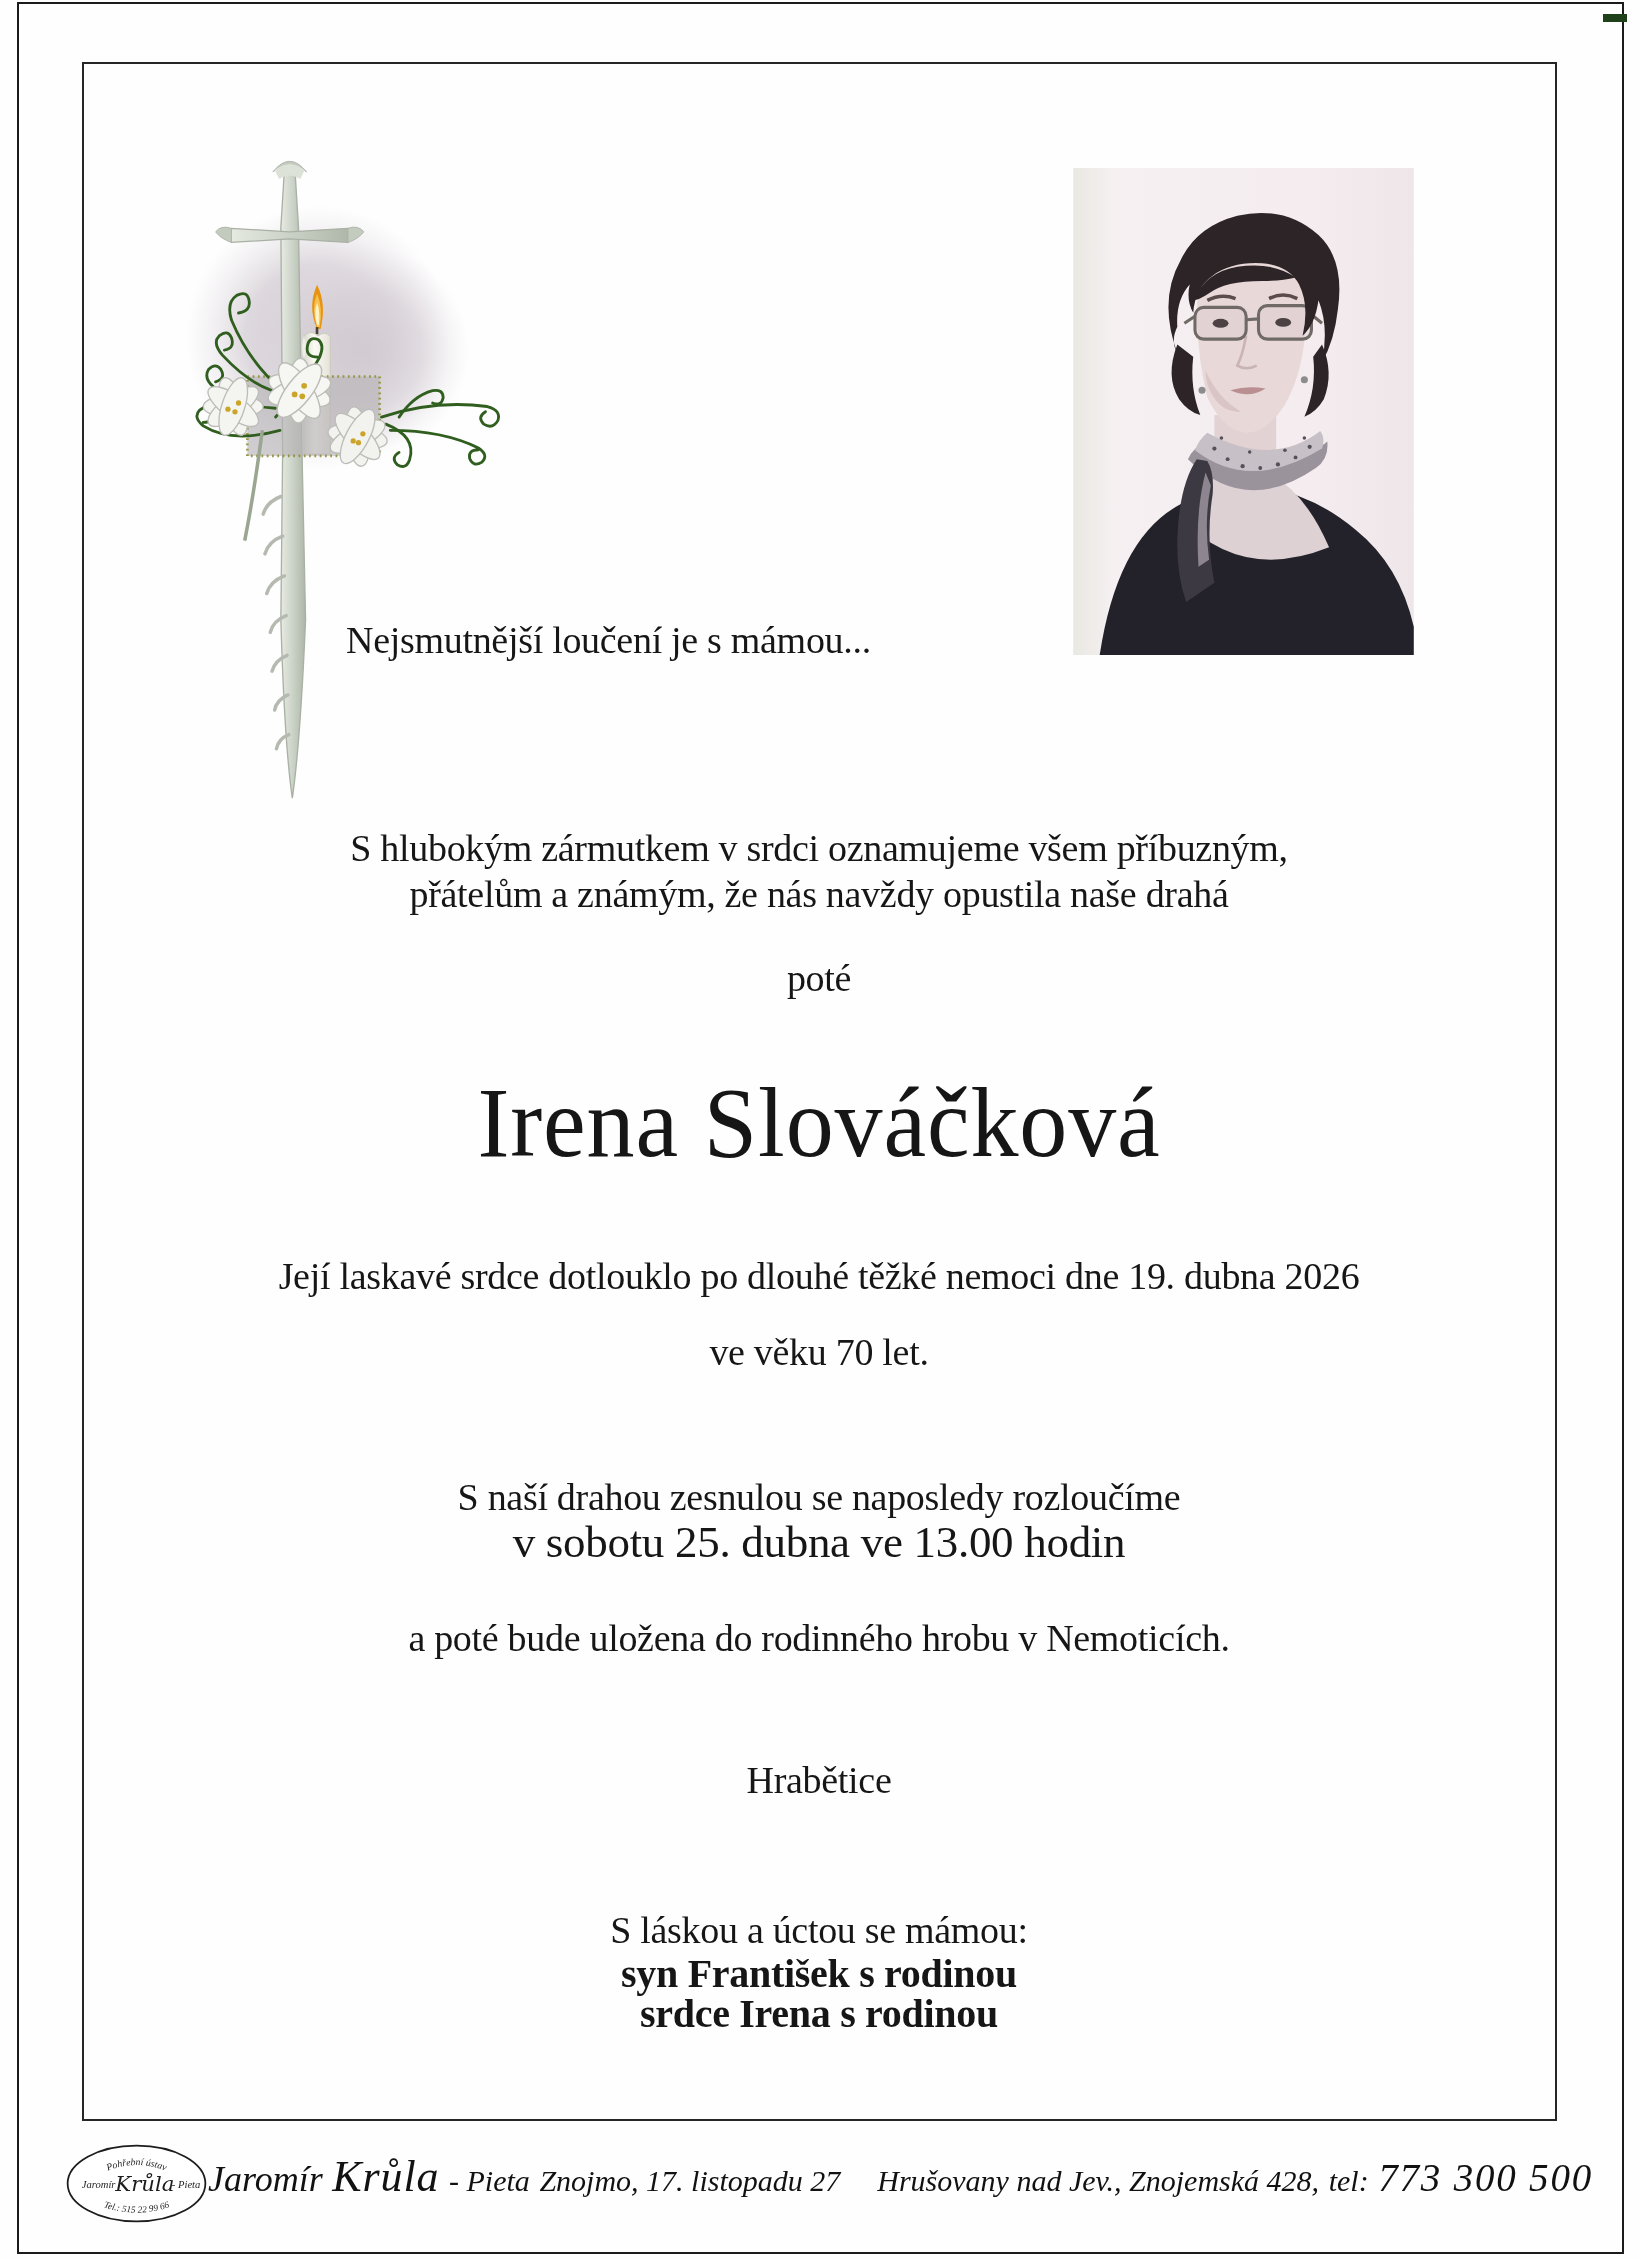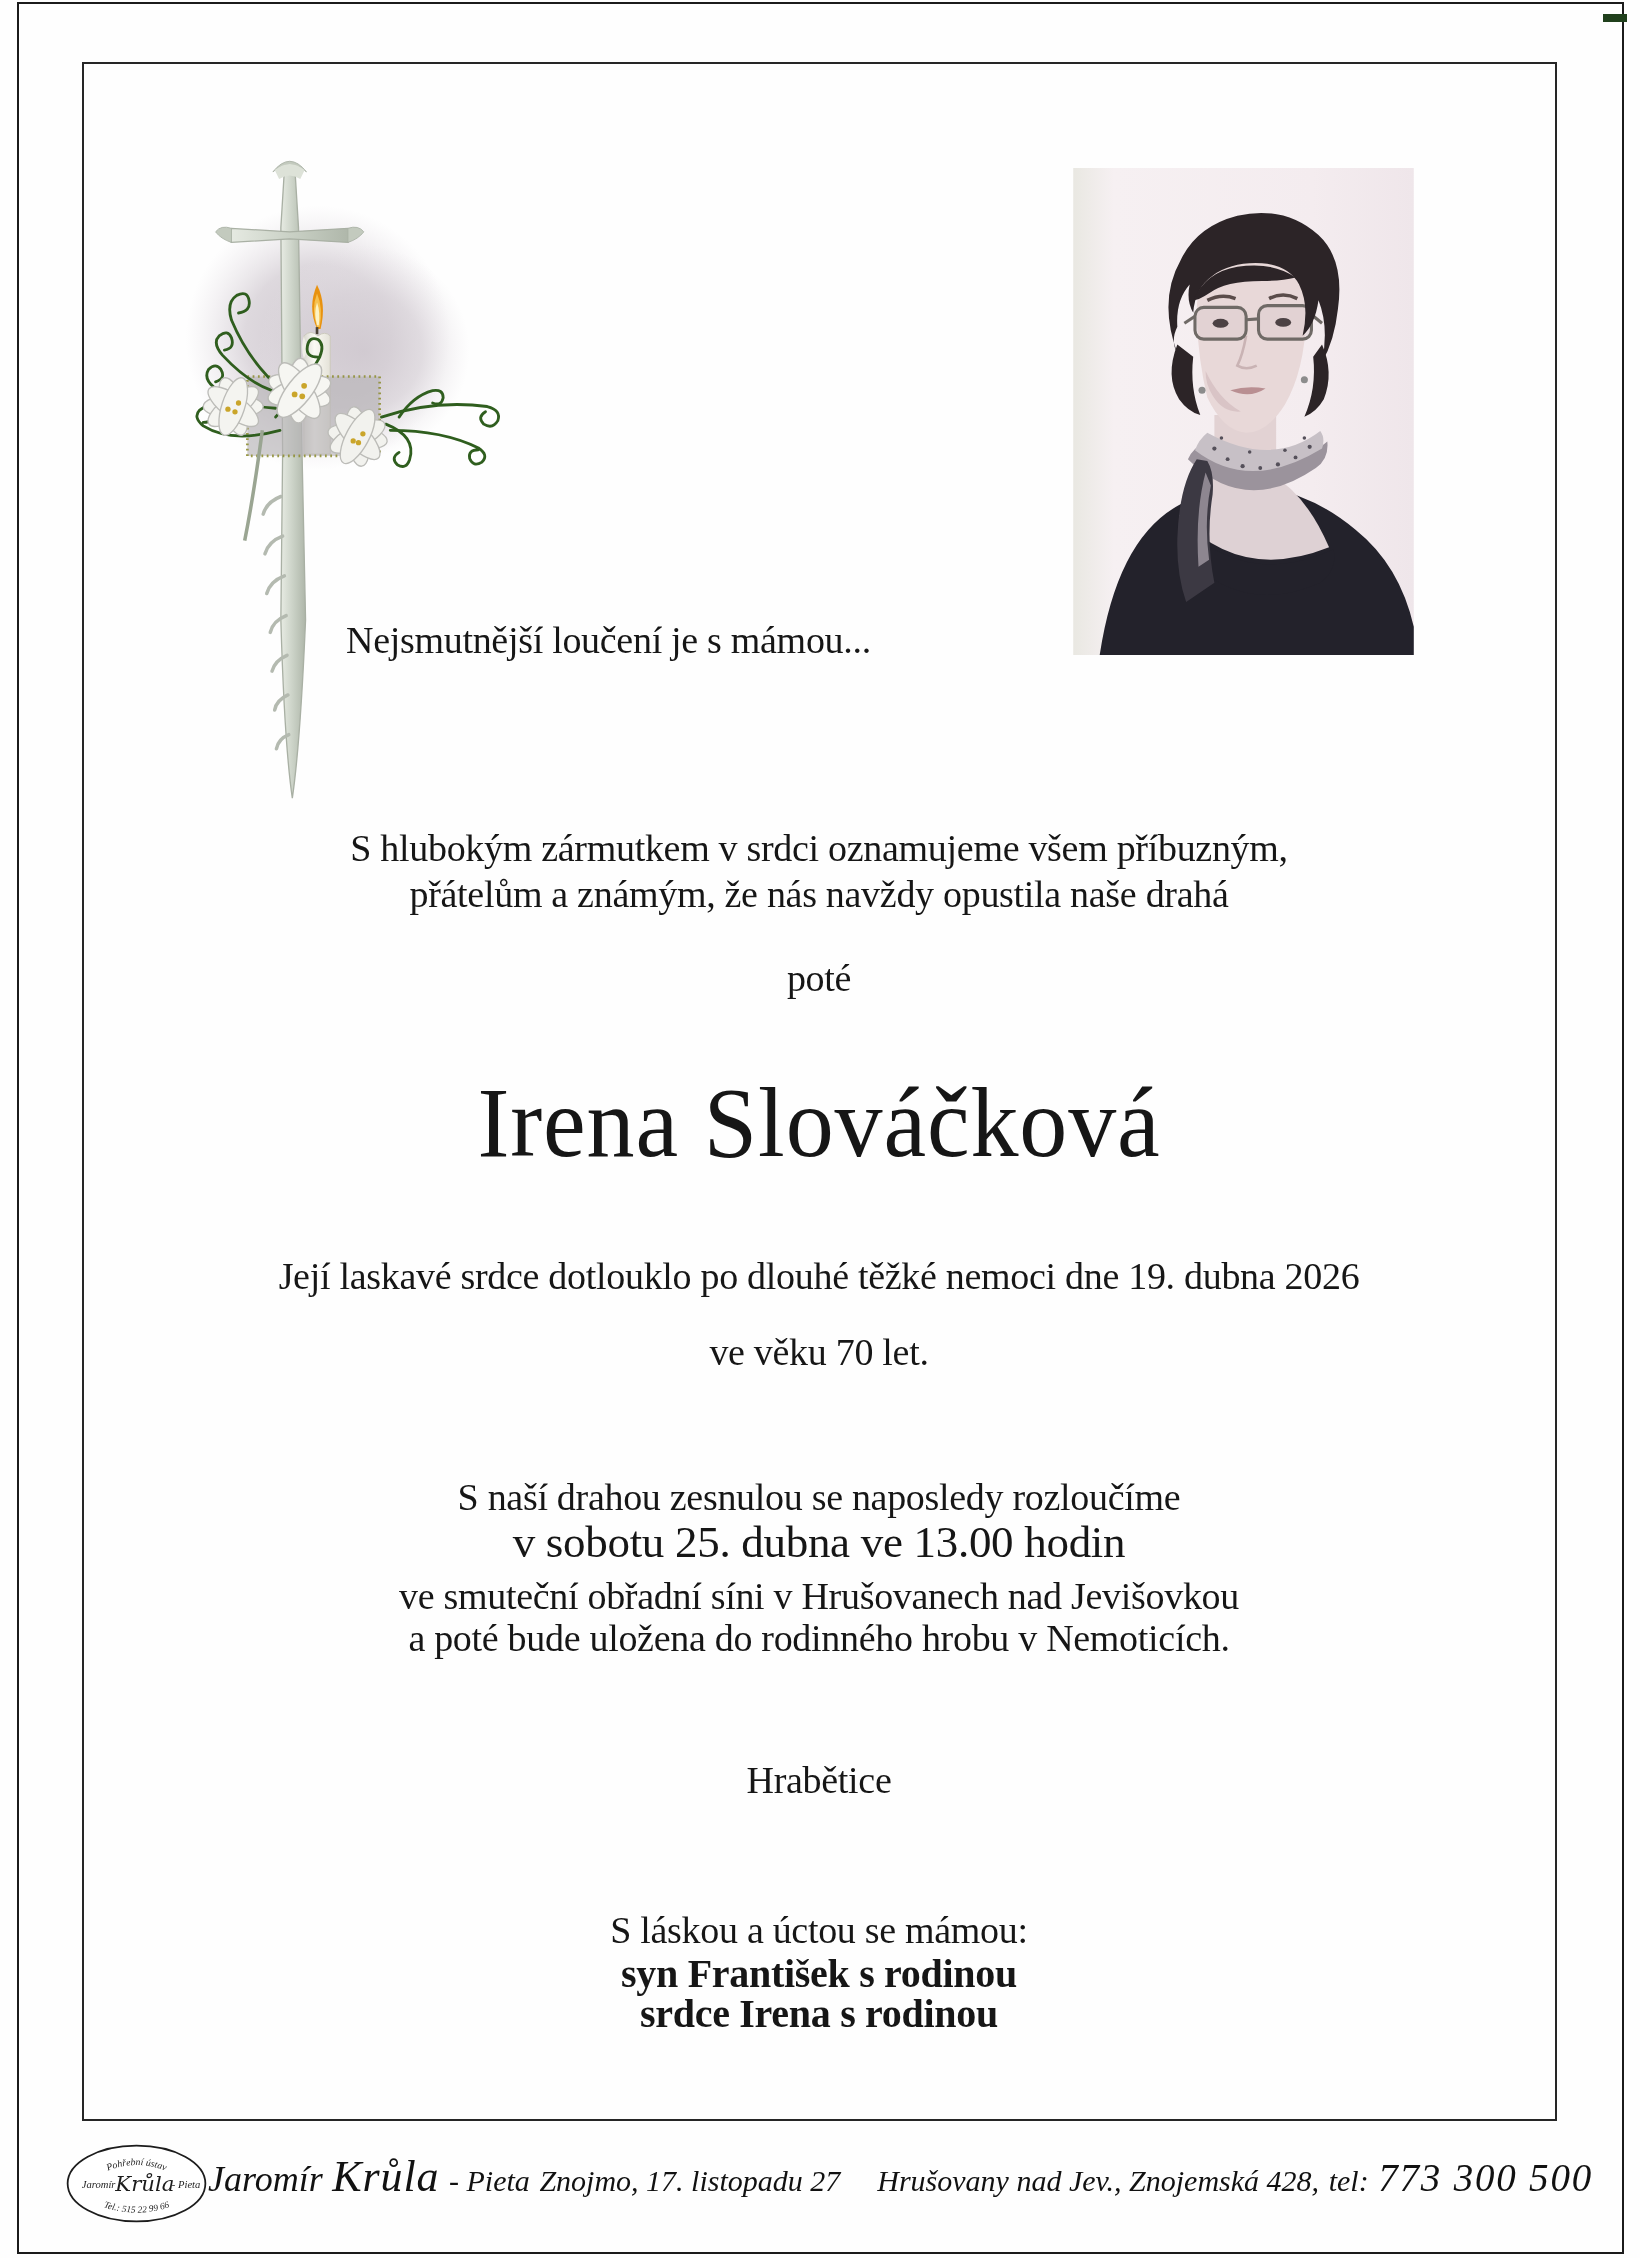--- a/index.html
+++ b/index.html
@@ -255,21 +255,20 @@
   <div class="epigraph">Nejsmutnější loučení je s mámou...</div>
 
   <div class="line t-body" style="top:826px">S hlubokým zármutkem v srdci oznamujeme všem příbuzným,</div>
   <div class="line t-body" style="top:872px">přátelům a známým, že nás navždy opustila naše drahá</div>
   <div class="line t-body" style="top:956px">poté</div>
   <div class="line t-name" style="top:1066px">Irena Slováčková</div>
   <div class="line t-body" style="top:1254px">Její laskavé srdce dotlouklo po dlouhé těžké nemoci dne 19. dubna 2026</div>
   <div class="line t-body" style="top:1330px">ve věku 70 let.</div>
   <div class="line t-body" style="top:1475px">S naší drahou zesnulou se naposledy rozloučíme</div>
   <div class="line t-datetime" style="top:1516px">v sobotu 25. dubna ve 13.00 hodin</div>
-  <div class="line t-body" style="top:1574px">ve smuteční obřadní síni v Hrušovanech nad Jevišovkou</div>
   <div class="line t-body" style="top:1758px">Hrabětice</div>
   <div class="line t-body" style="top:1616px">a poté bude uložena do rodinného hrobu v Nemoticích.</div>
   <div class="line t-body" style="top:1908px">S láskou a úctou se mámou:</div>
   <div class="line t-mourner" style="top:1950px">syn František s rodinou</div>
   <div class="line t-mourner" style="top:1990px">srdce Irena s rodinou</div>
 
   <div class="logo">
     <svg width="145" height="83" viewBox="0 0 164 94" xmlns="http://www.w3.org/2000/svg">
       <ellipse cx="82" cy="47" rx="78" ry="43" fill="#ffffff" stroke="#1c1c1c" stroke-width="2"></ellipse>
       <defs>

